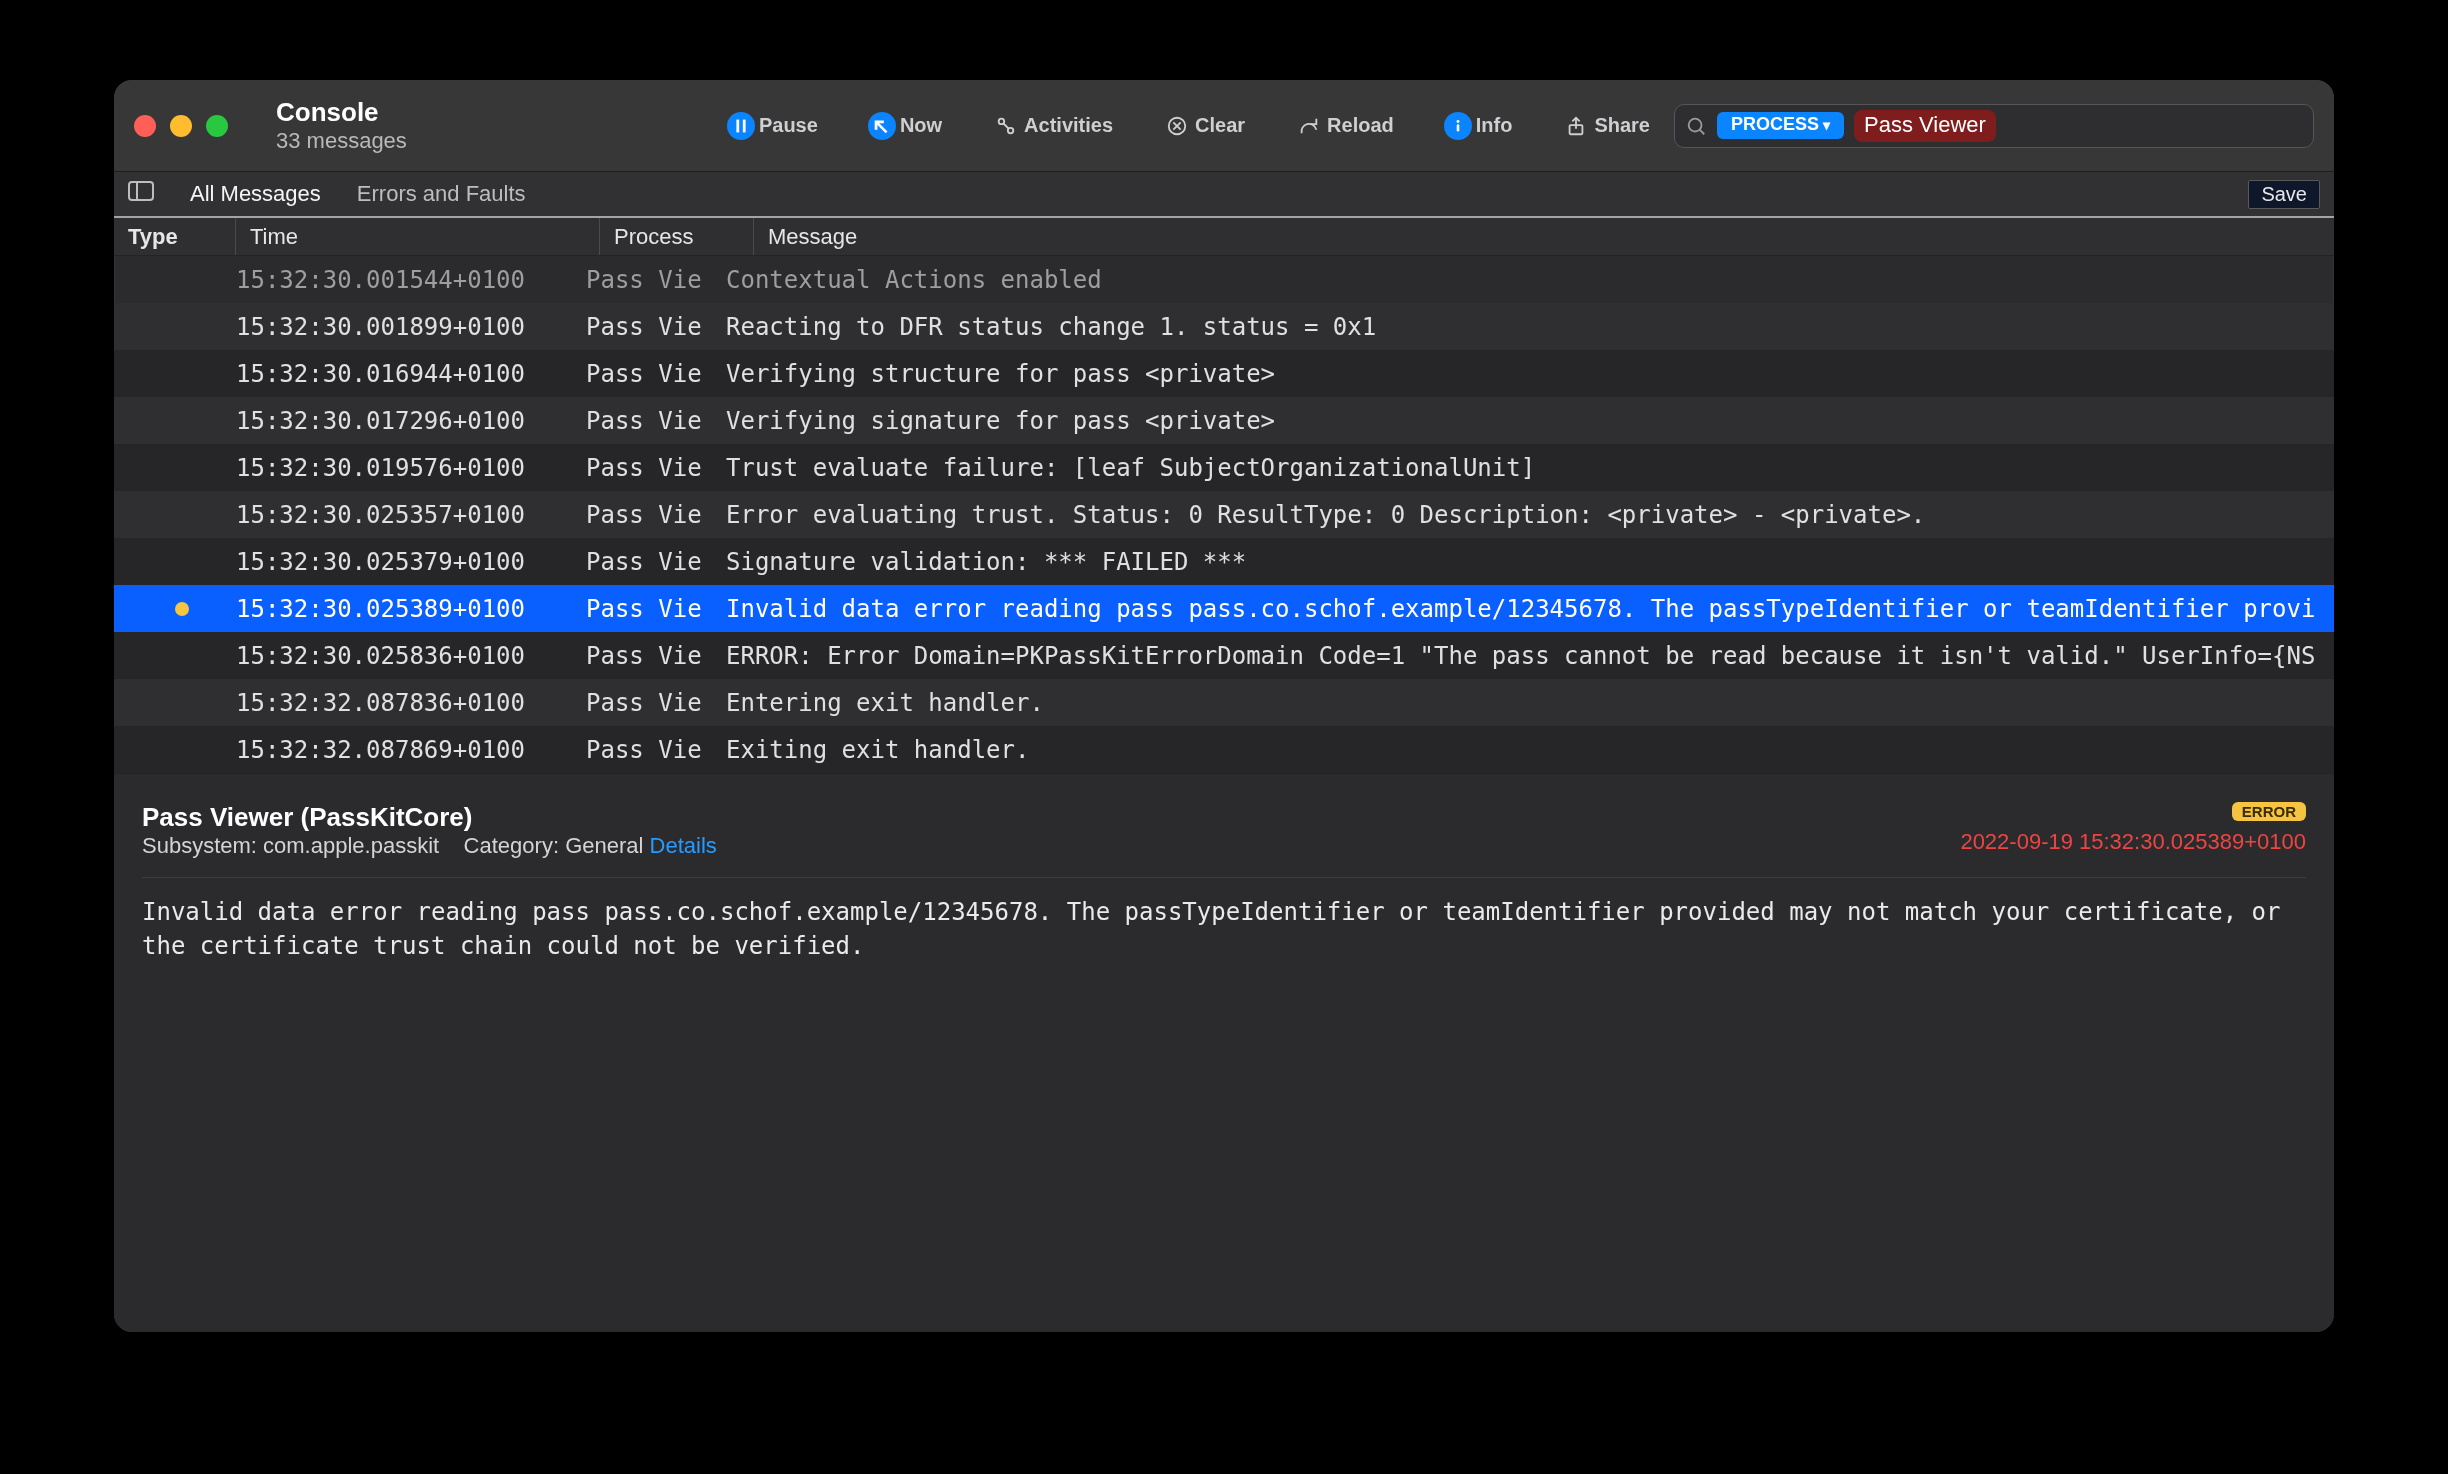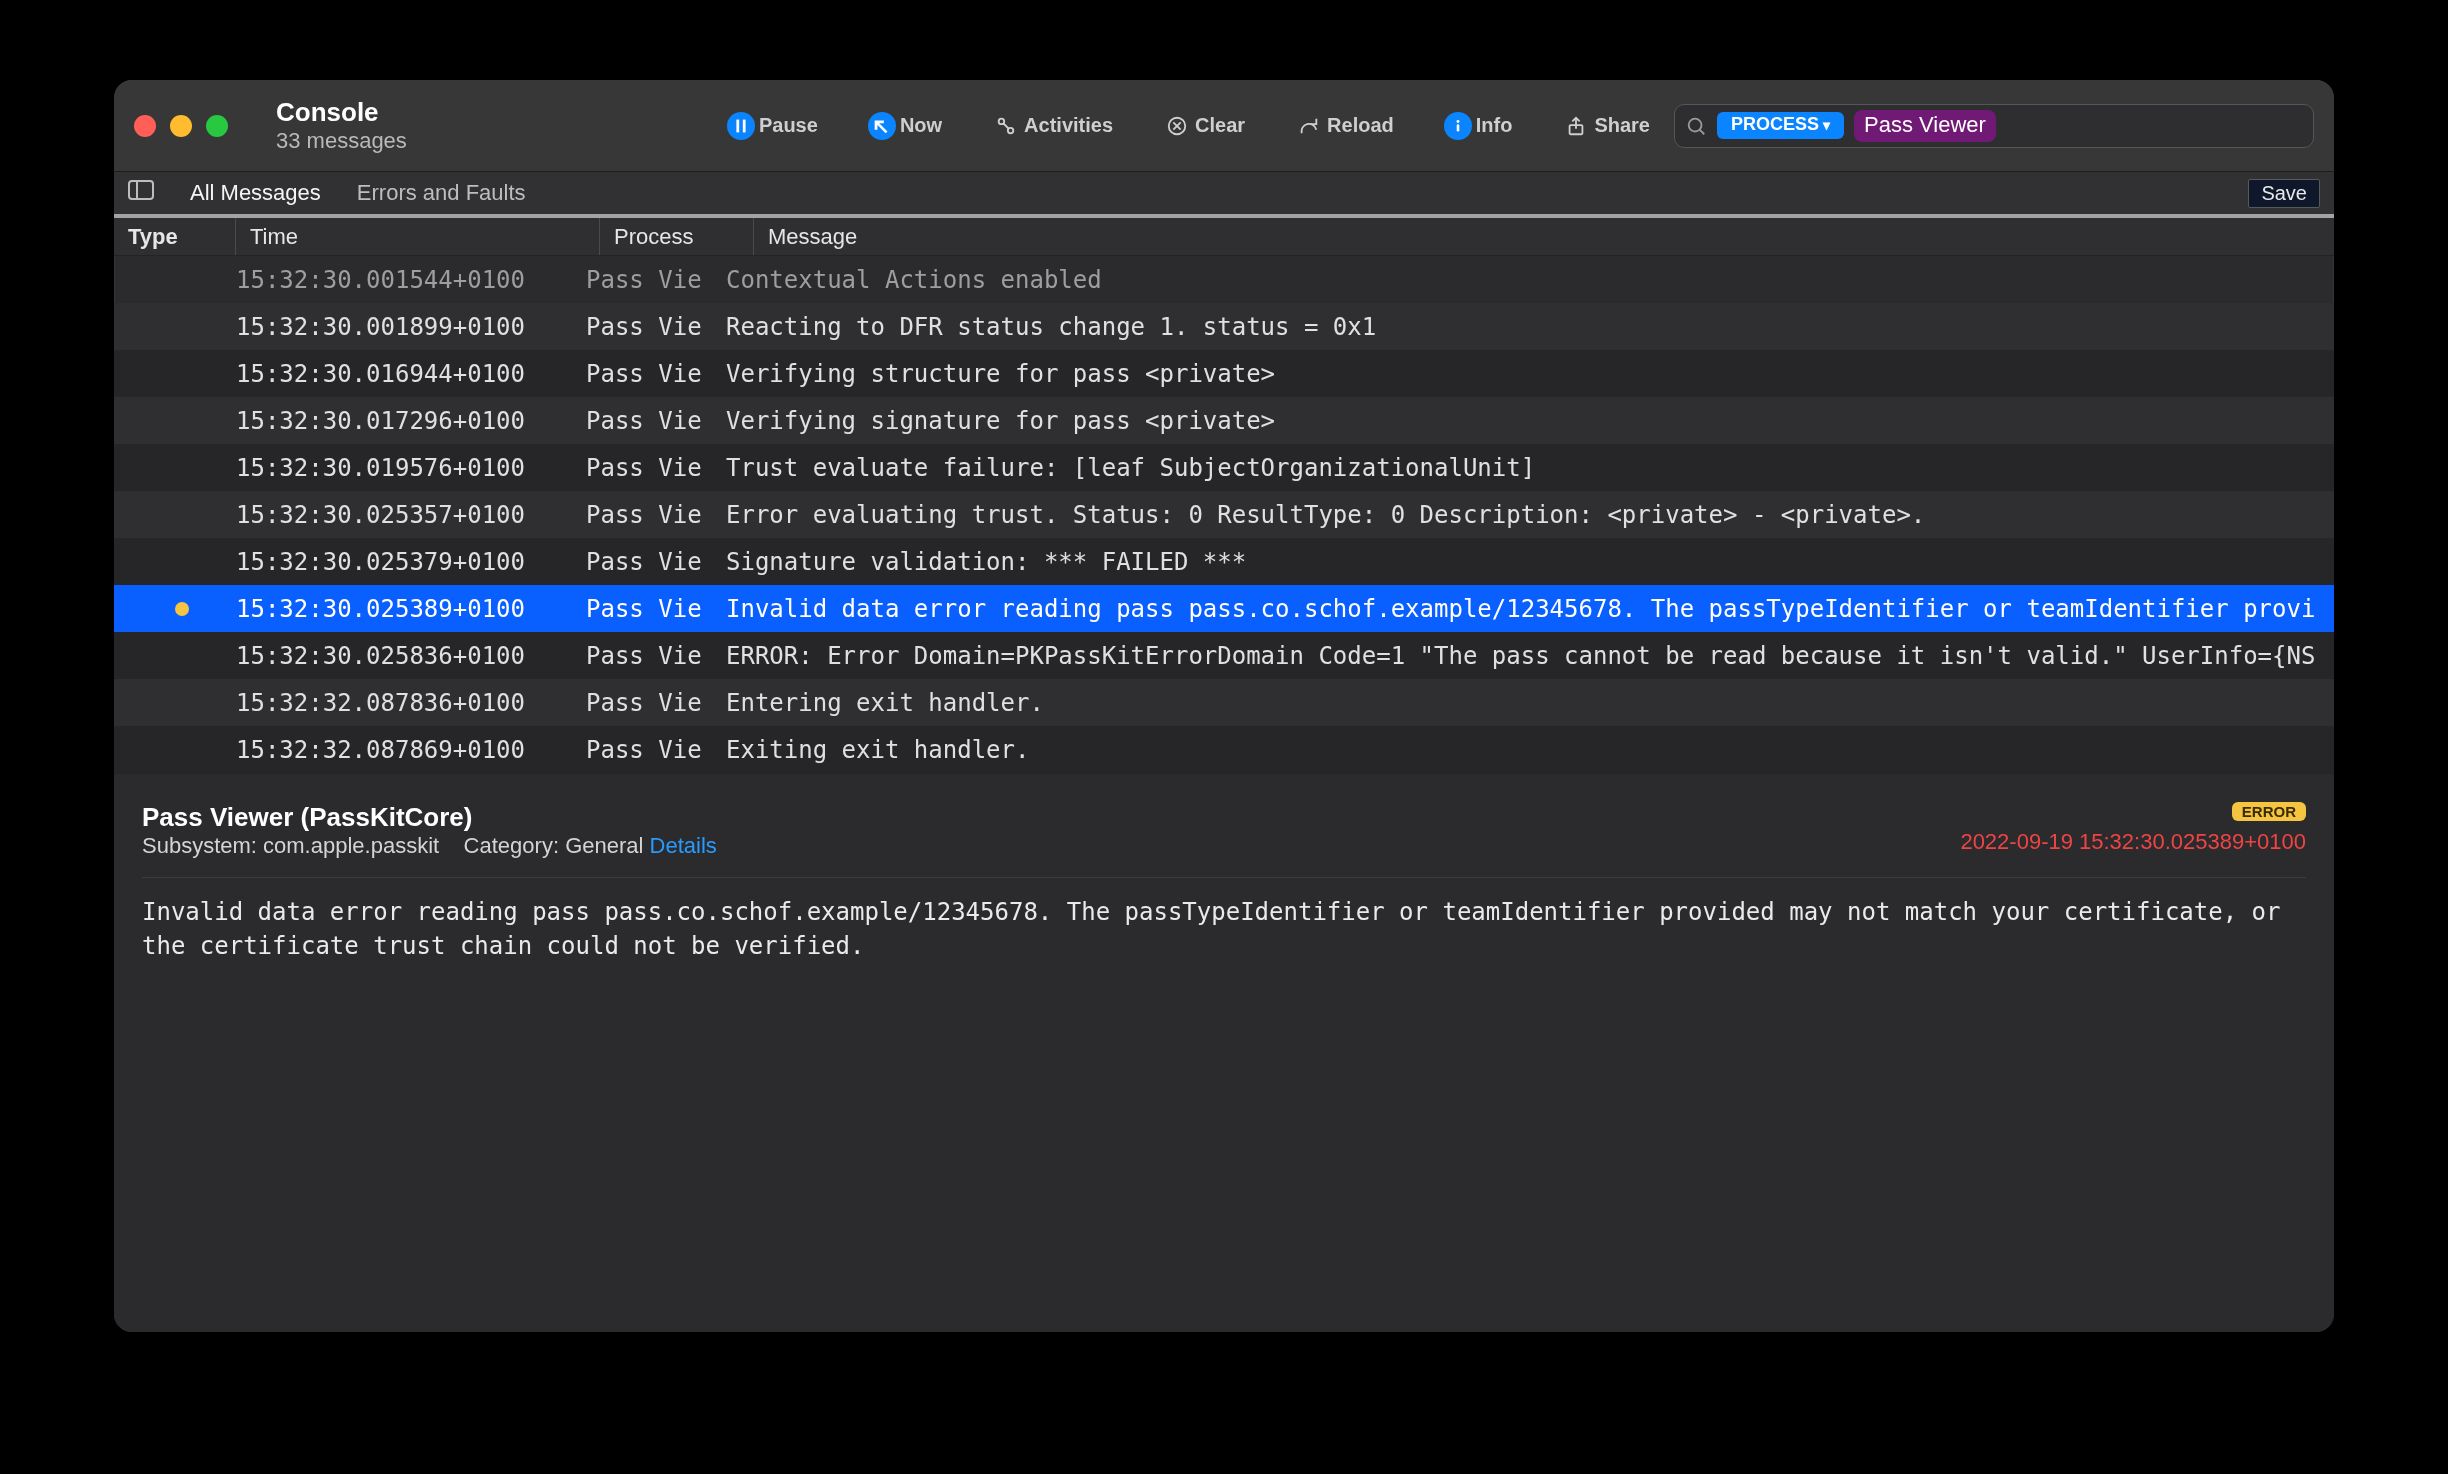--- a/index.html
+++ b/index.html
@@ -56,27 +56,27 @@
     display: flex; align-items: center; background: #2e2e30; height: 44px;
     border: 1px solid #565658; border-radius: 10px; padding: 0 10px; gap: 10px; width: 640px;
   }
   .searchwrap svg { width: 22px; height: 22px; color: #9a9a9c; }
   .filter-token {
     background: #0a84ff; color: #fff; font-size: 18px; font-weight: 600;
     border-radius: 6px; padding: 2px 14px 4px 14px; display: flex; align-items: center; gap: 4px;
   }
   .filter-token .chev { font-size: 14px; }
   .search-token {
-    background: #701a75; color: #fff; font-size: 22px; border-radius: 8px;
+    background: #7f1d1d; color: #fff; font-size: 22px; border-radius: 8px;
     padding: 2px 10px 4px 10px;
   }
 
   
   .scopebar {
-    height: 46px; background: #313133; border-bottom: 4px solid #a3a3a3;
+    height: 46px; background: #313133; border-bottom: 2px solid #a3a3a3;
     display: flex; align-items: center; padding: 0 14px; gap: 36px;
     color: #e0e0e2; font-size: 22px;
   }
   .scopebar .sidebar-toggle svg { width: 26px; height: 20px; color: #bdbdbf; }
   .scopebar .scope-item { color: #f5f5f6; cursor: pointer; }
   .scopebar .scope-item.muted { color: #bdbdbf; }
   .scopebar .flex { flex: 1; }
   .savebtn {
     border: 1px solid #595959; background: #0f172a; border-radius: 2px;
     padding: 2px 12px; font-size: 20px; color: #e8e8ea; cursor: pointer;

